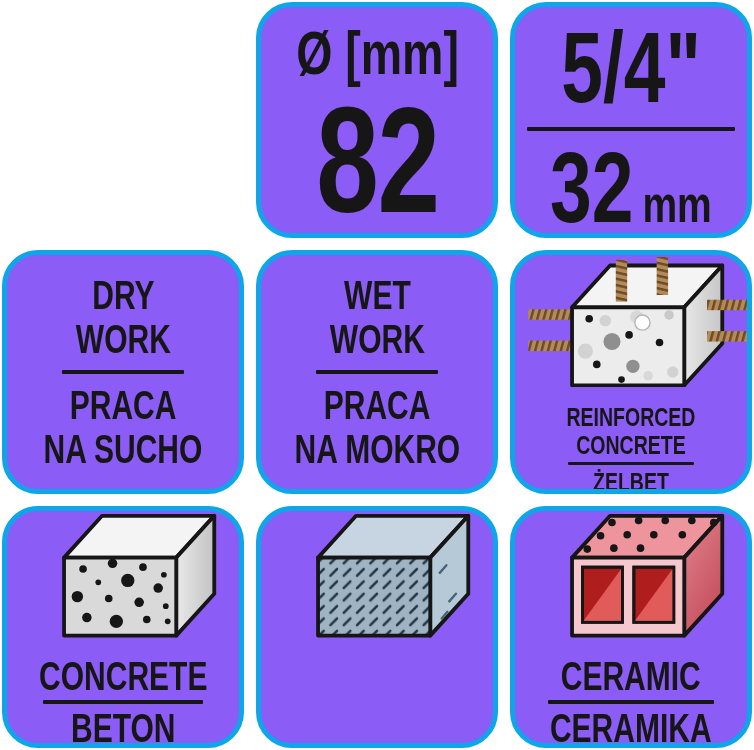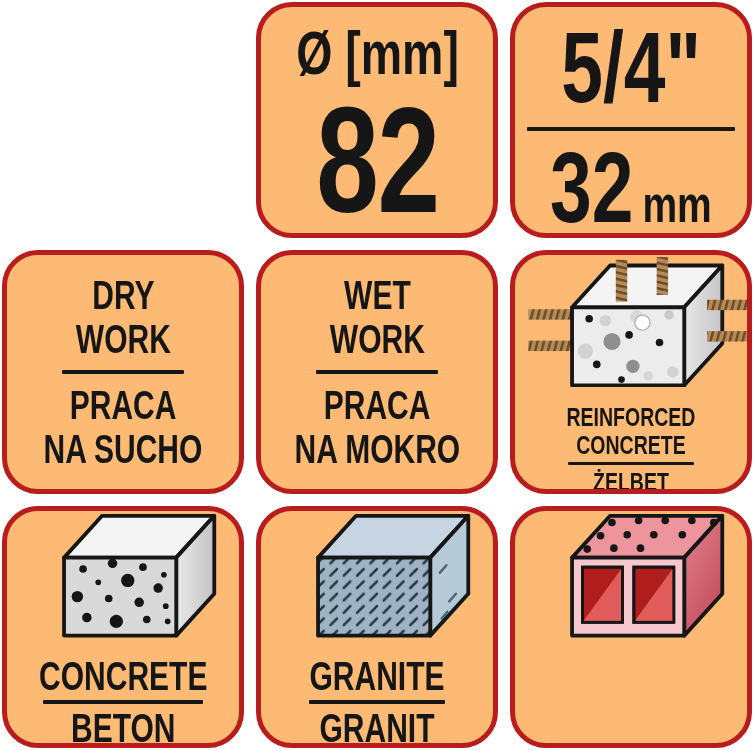--- a/index.html
+++ b/index.html
@@ -8,21 +8,21 @@
     font-family:"Liberation Sans", sans-serif;font-weight:bold;color:#161616;
     overflow:hidden;
   }
   .grid{
     position:absolute;inset:0;display:grid;
     grid-template-columns:242px 242px 242px;
     grid-template-rows:236px 244px 242px;
     gap:12px;padding:2px;box-sizing:border-box;
   }
   .cell{
-    border:5px solid #b91c1c;border-radius:36px;background:#fdba74;
+    border:5px solid #0ea5e9;border-radius:36px;background:#8b5cf6;
     box-sizing:border-box;overflow:hidden;display:flex;flex-direction:column;
     align-items:center;text-align:center;
   }
   .cell.empty{border:none;background:transparent;}
   .cond{display:block;white-space:nowrap;transform:scaleX(0.75);transform-origin:50% 50%;}
   .big-symbol{font-size:62px;line-height:1.1;margin-top:12px;}
   .huge{font-size:150px;line-height:0.95;margin-top:2px;letter-spacing:-2px;}
   .num-large{font-size:100px;line-height:1.04;margin-top:8px;}
   .num-line{margin-top:2px;}
   .unit{font-size:52px;margin-left:12px;}
@@ -179,25 +179,20 @@
           <polygon points="60,56 100,12 218,12 178,56" fill="#c6d5e1"></polygon>
           <polygon points="178,56 218,12 218,94 178,138" fill="#b5c9d7"></polygon>
           <rect x="60" y="56" width="118" height="82" fill="url(#granPat)"></rect>
         </g>
         <g stroke="#4a637a" stroke-width="2.5" stroke-linecap="round">
           <line x1="188" y1="72" x2="195" y2="64"></line>
           <line x1="198" y1="102" x2="205" y2="94"></line>
           <line x1="190" y1="120" x2="196" y2="113"></line>
         </g>
       </svg>
-      <div class="mat-text">
-        <span class="cond mat-label">GRANITE</span>
-        <div class="rule rule-granite"></div>
-        <span class="cond mat-label">GRANIT</span>
-      </div>
     </div>
 
     <div class="cell">
       <svg class="mat-svg" viewBox="0 8 244 134" aria-hidden="true">
         <defs>
           <linearGradient id="cerSide" x1="0" y1="0" x2="0.6" y2="1">
             <stop offset="0" stop-color="#e2848e"></stop>
               <stop offset="1" stop-color="#c44d5b"></stop>
           </linearGradient>
         </defs>
@@ -222,16 +217,21 @@
         </g>
         <g>
           <rect x="71" y="66" width="42" height="58" fill="#b01d1d" stroke="#161616" stroke-width="3"></rect>
           <polygon points="71,124 113,124 113,66" fill="#e25b5b" stroke="#161616" stroke-width="0"></polygon>
           <rect x="71" y="66" width="42" height="58" fill="none" stroke="#161616" stroke-width="3"></rect>
           <rect x="125" y="66" width="42" height="58" fill="#b01d1d" stroke="#161616" stroke-width="3"></rect>
           <polygon points="125,124 167,124 167,66" fill="#e25b5b"></polygon>
           <rect x="125" y="66" width="42" height="58" fill="none" stroke="#161616" stroke-width="3"></rect>
         </g>
       </svg>
+      <div class="mat-text">
+        <span class="cond mat-label">CERAMIC</span>
+        <div class="rule rule-ceramic"></div>
+        <span class="cond mat-label">CERAMIKA</span>
+      </div>
     </div>
 
   </div>
 </div>
 
 </body></html>

